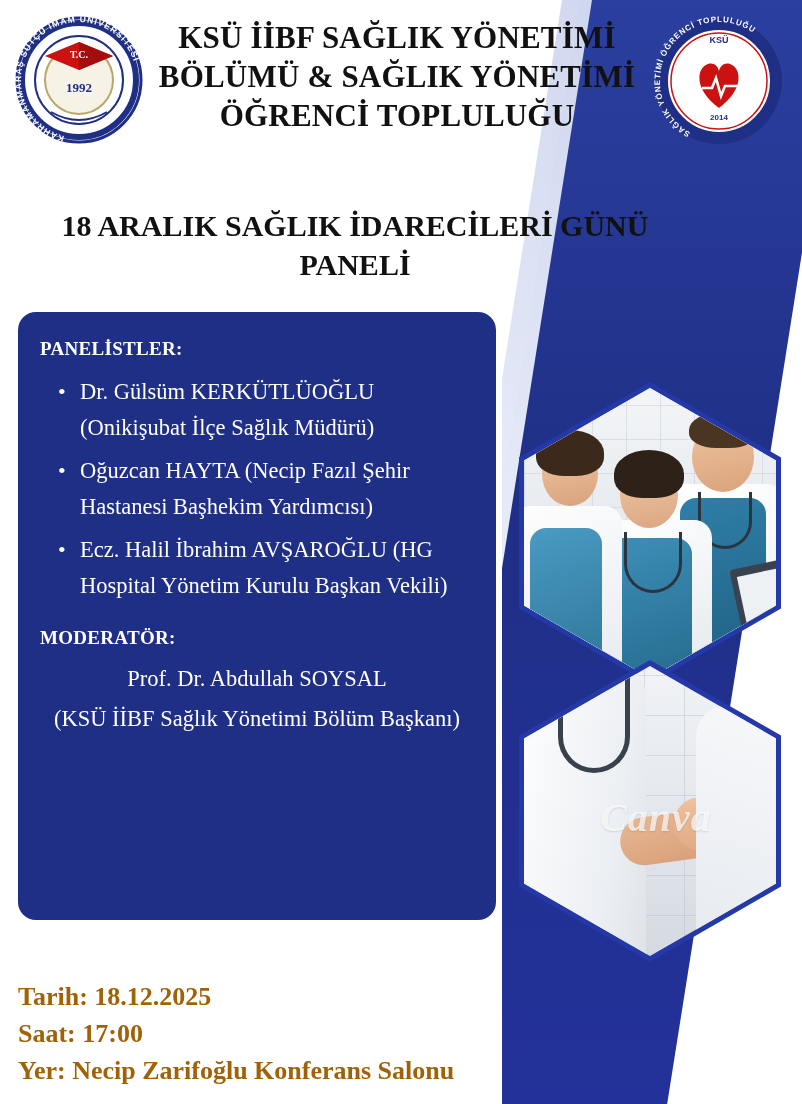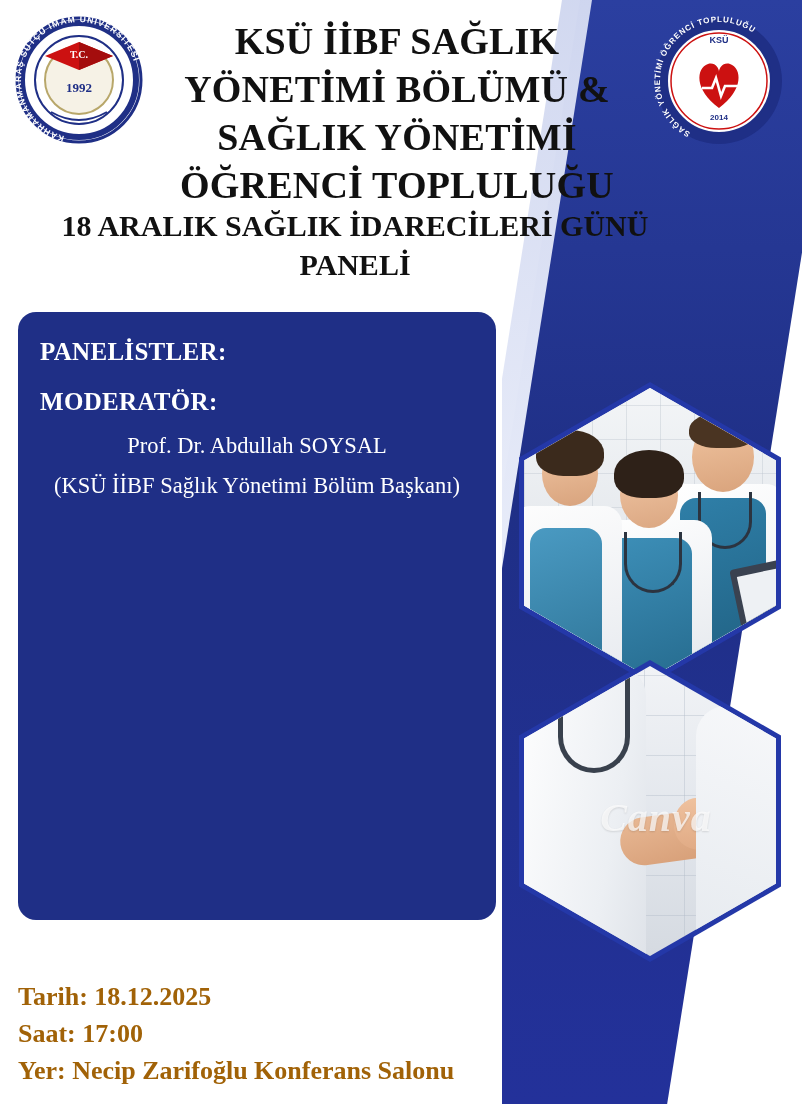--- a/index.html
+++ b/index.html
@@ -80,21 +80,21 @@
     flex: 0 0 150px;
     display: flex;
     justify-content: center;
     padding-top: 6px;
   }
   .header-title {
     flex: 1 1 auto;
     text-align: center;
     font-family: "Liberation Serif", serif;
     font-weight: bold;
-    font-size: 38px;
+    font-size: 31px;
     line-height: 1.26;
     color: #111111;
     padding-top: 8px;
     letter-spacing: .2px;
   }
 
   
   .seal {
     position: relative;
     width: 128px;
@@ -132,21 +132,21 @@
     height: 608px;
     background: #1f2f86;
     border-radius: 18px;
     z-index: 3;
     box-sizing: border-box;
     padding: 26px 22px 18px 22px;
     color: #ffffff;
   }
   .panel h3 {
     margin: 0 0 14px 0;
-    font-size: 25px;
+    font-size: 19px;
     font-weight: bold;
     letter-spacing: .3px;
   }
   .panel h3.mod {
     margin-top: 22px;
     margin-bottom: 12px;
   }
   ul.panelists {
     list-style: none;
     margin: 0;
@@ -334,20 +334,25 @@
         </text>
       </svg>
     </div>
   </div>
 </div>
 
 <div class="subtitle">18 ARALIK SAĞLIK İDARECİLERİ GÜNÜ PANELİ</div>
 
 <div class="panel">
   <h3>PANELİSTLER:</h3>
+  <ul class="panelists">
+    <li>Dr. Gülsüm KERKÜTLÜOĞLU (Onikişubat İlçe Sağlık Müdürü)</li>
+    <li>Oğuzcan HAYTA (Necip Fazıl Şehir Hastanesi Başhekim Yardımcısı)</li>
+    <li>Ecz. Halil İbrahim AVŞAROĞLU (HG Hospital Yönetim Kurulu Başkan Vekili)</li>
+  </ul>
   <h3 class="mod">MODERATÖR:</h3>
   <div class="mod-lines">
     <p>Prof. Dr. Abdullah SOYSAL</p>
     <p>(KSÜ İİBF Sağlık Yönetimi Bölüm Başkanı)</p>
   </div>
 </div>
 
 <div class="photos">
 
   <div class="hex-border hex-top-border"></div>

